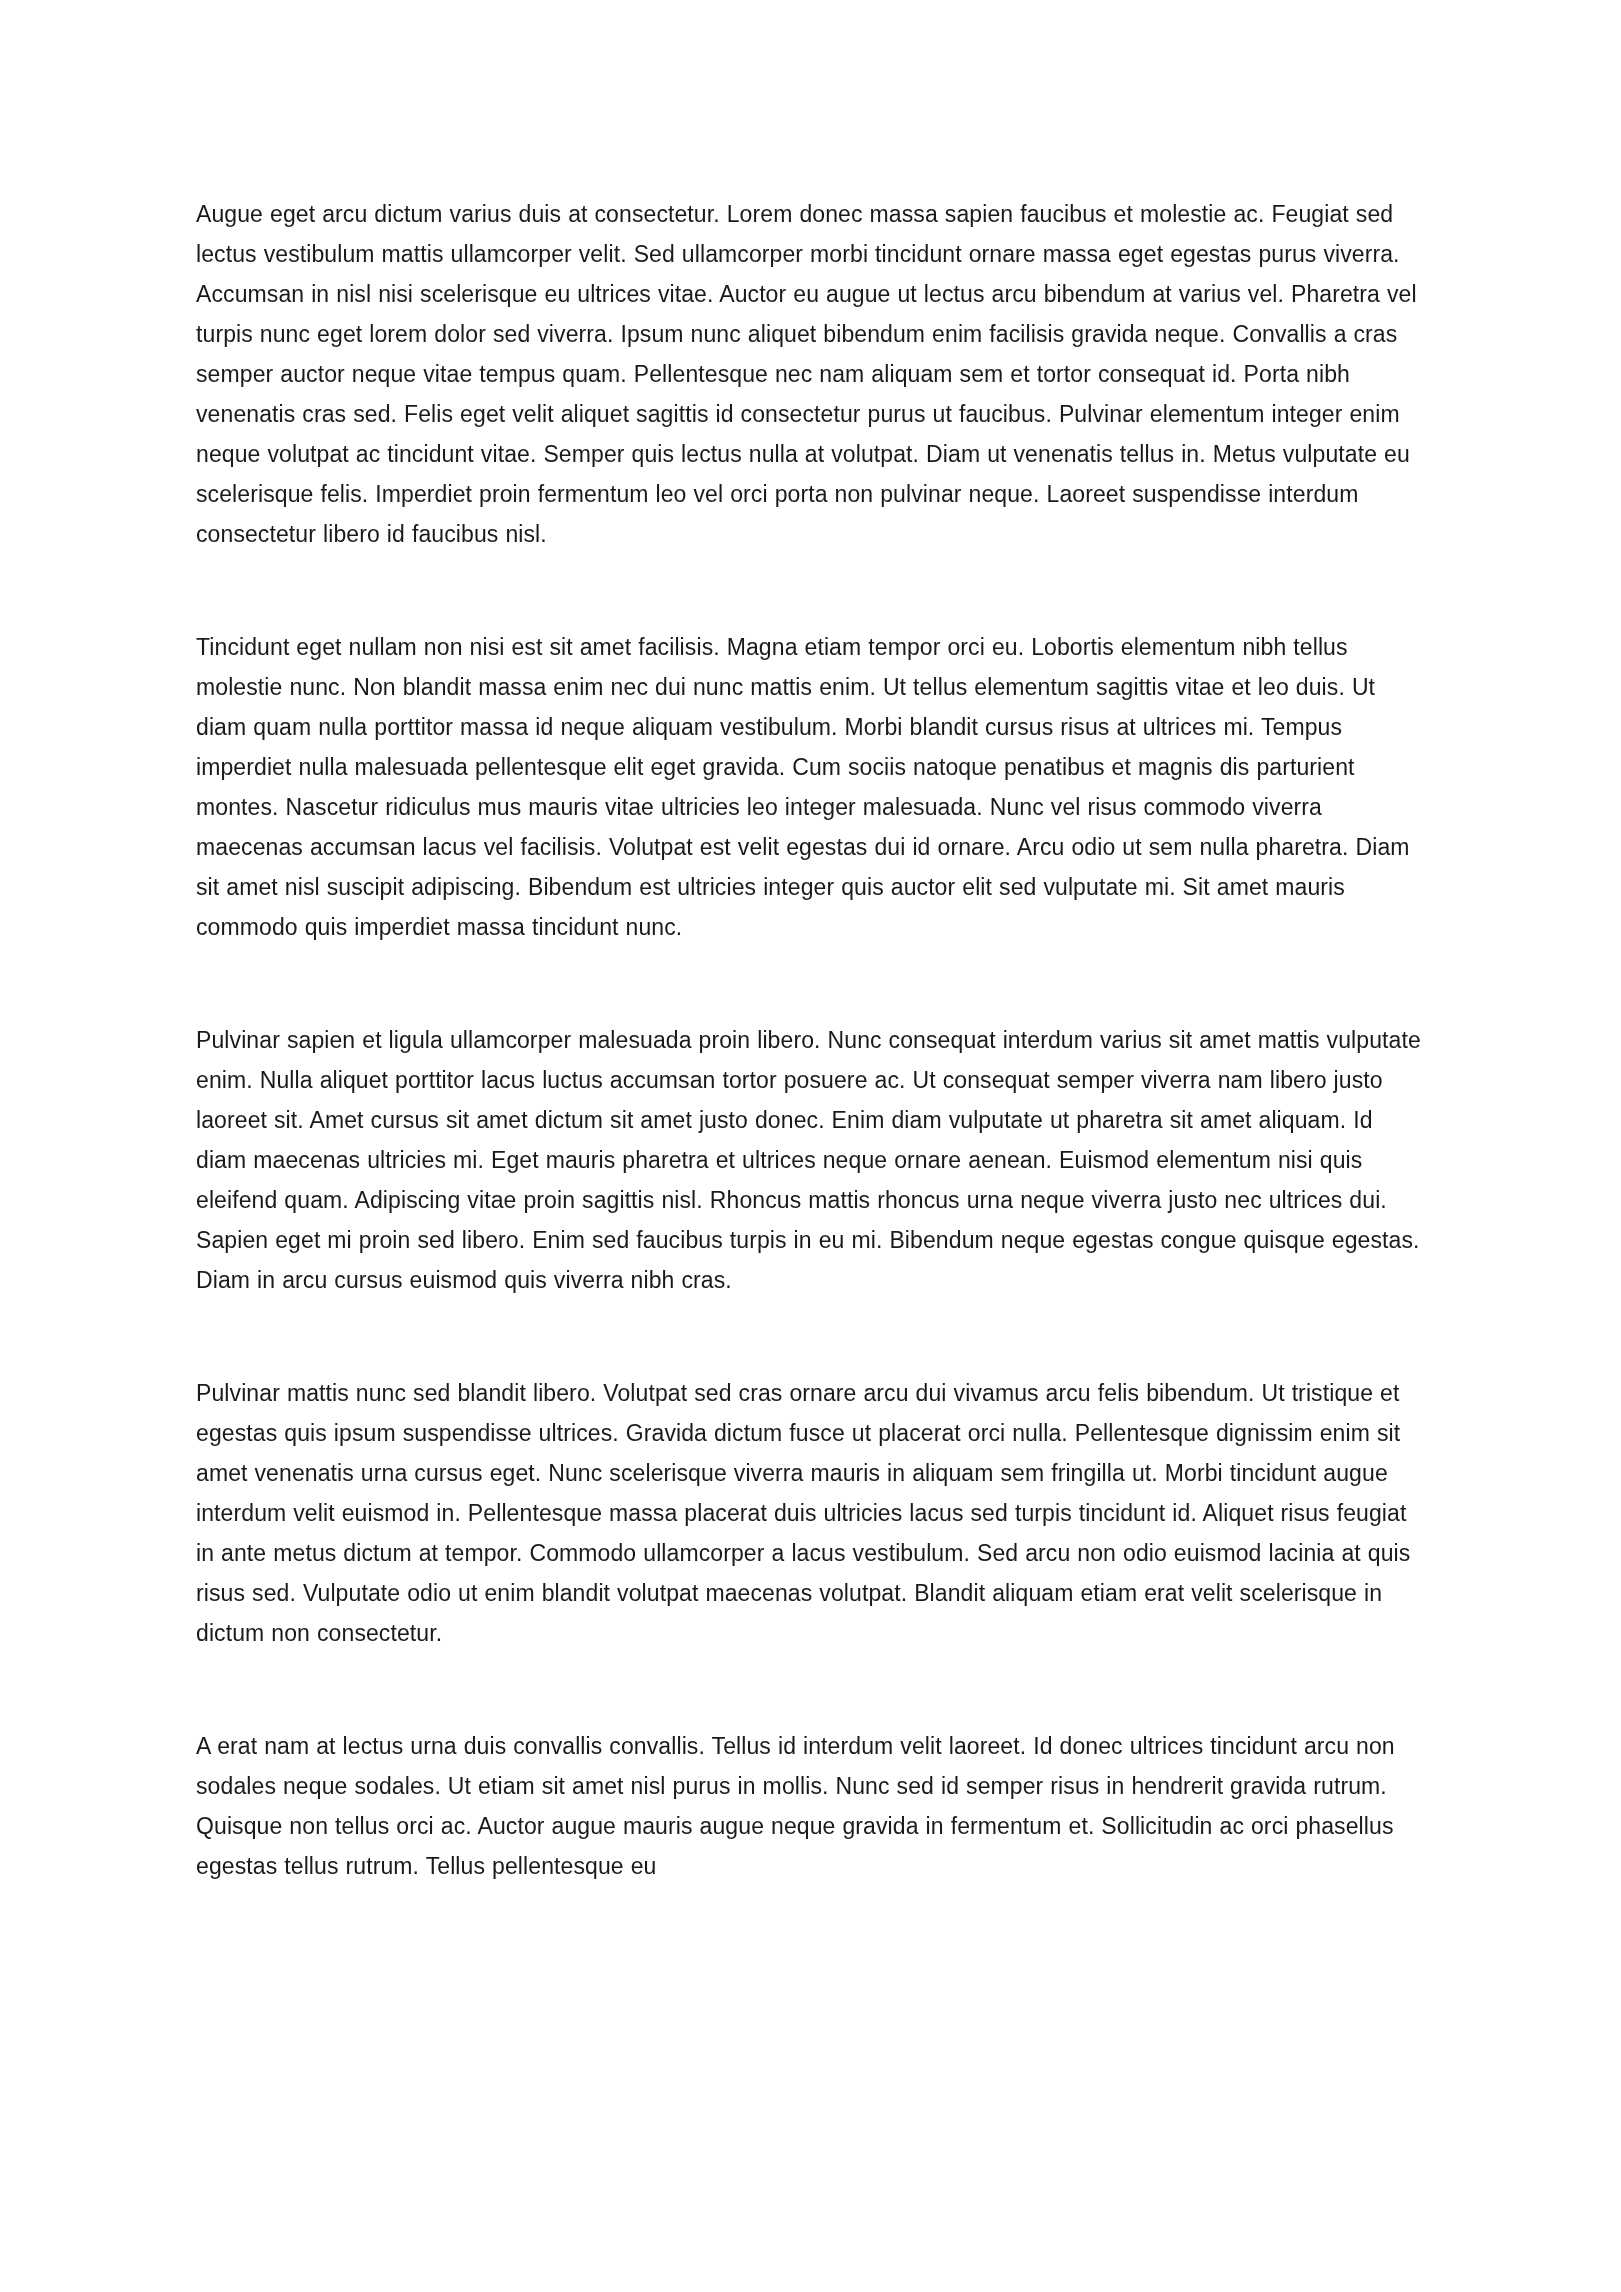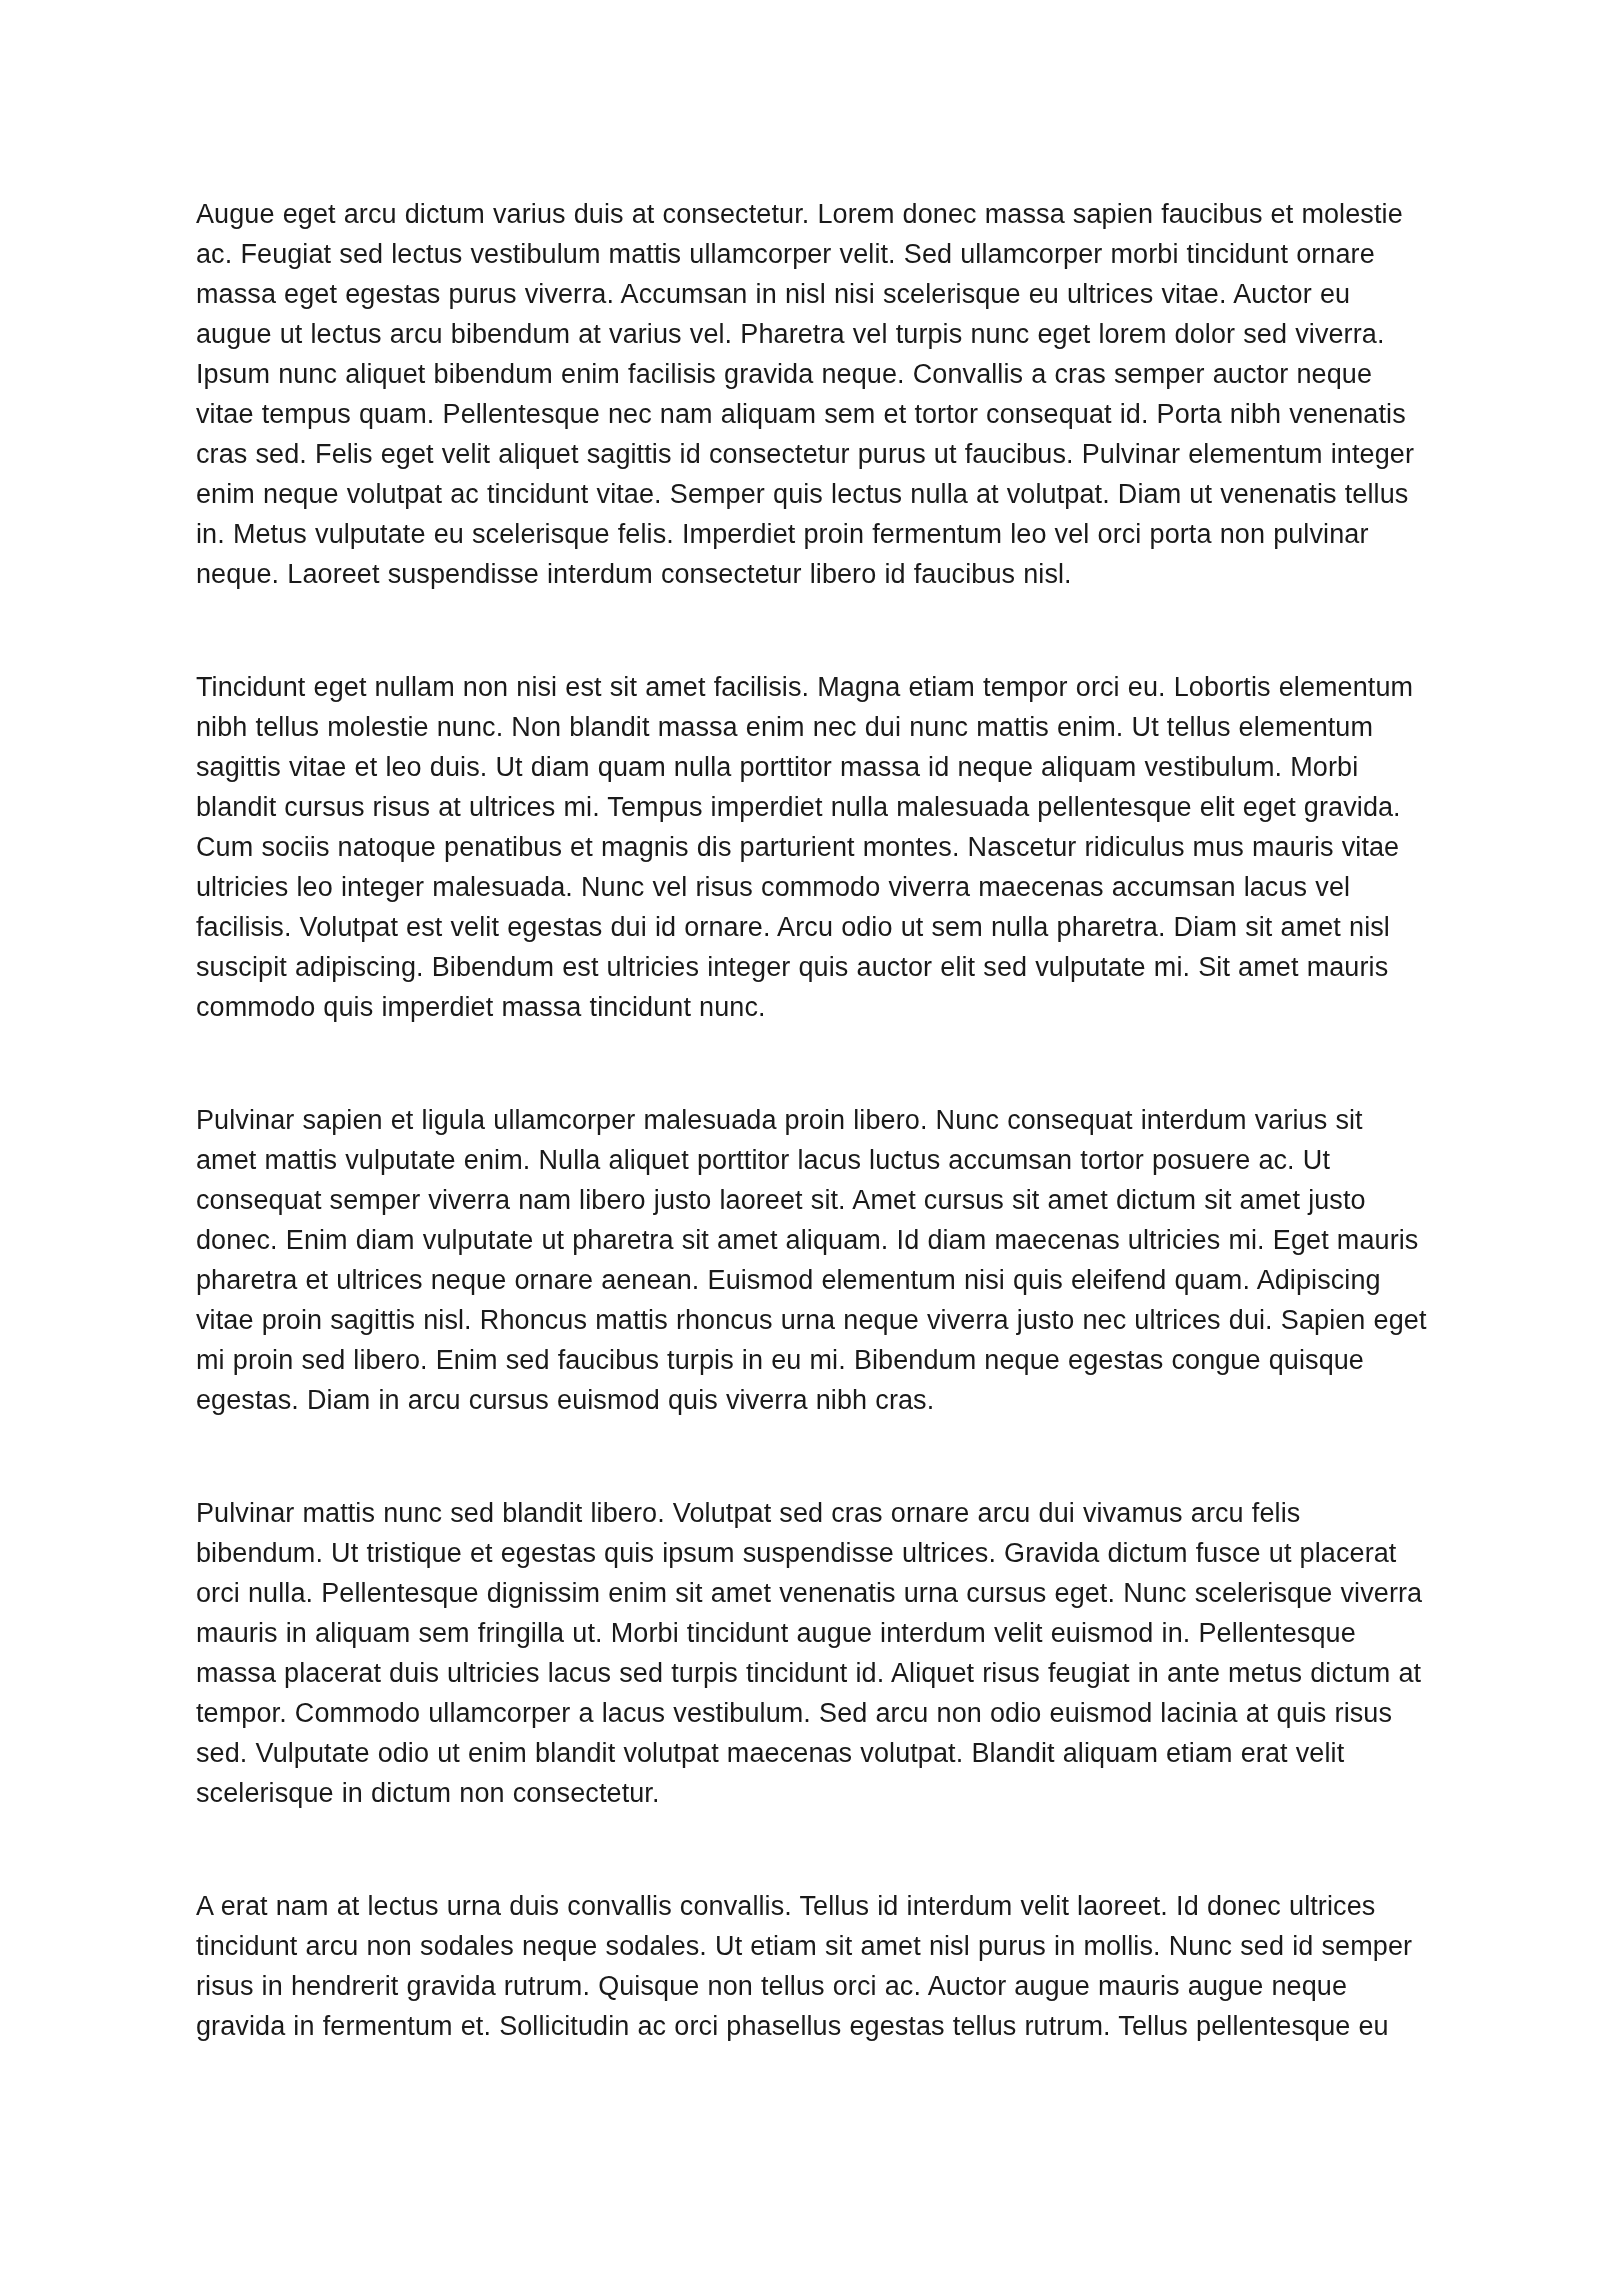--- a/index.html
+++ b/index.html
@@ -14,21 +14,21 @@
     background: #ffffff;
     overflow: hidden;
     font-family: "Liberation Sans", "DejaVu Sans", sans-serif;
   }
   .content {
     position: absolute;
     top: 194px;
     left: 196px;
     width: 1231px;
     color: #1a1a1a;
-    font-size: 27px;
+    font-size: 23px;
     line-height: 40px;
     text-align: left;
     letter-spacing: 0.1px;
   }
   .content p {
     margin: 0 0 73px 0;
     padding: 0;
     word-spacing: 0.5px;
   }
   .content p:last-child {

